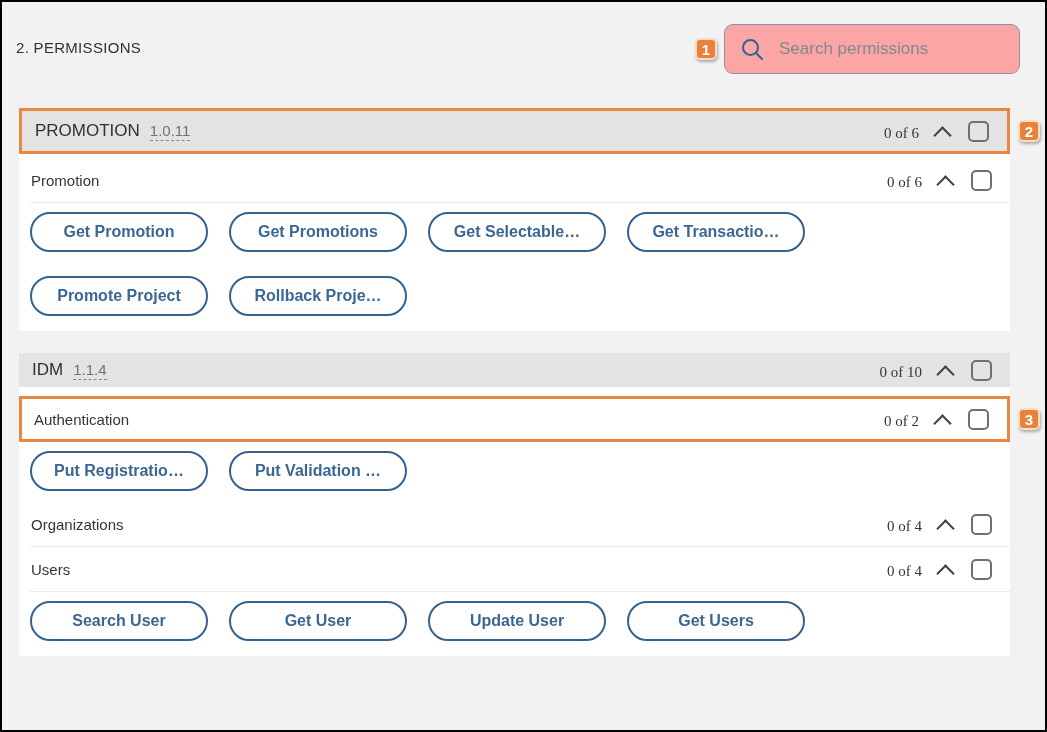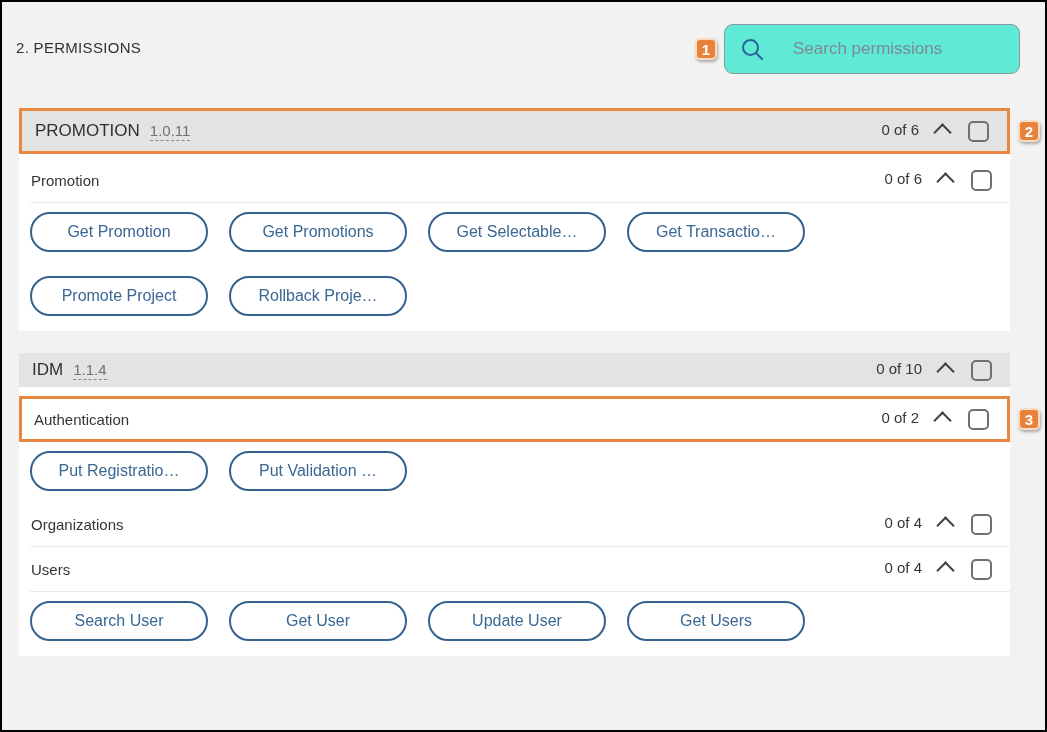--- a/index.html
+++ b/index.html
@@ -9,21 +9,21 @@
     background: #f2f2f2; border: 2px solid #000;
     font-family: "Liberation Sans", sans-serif; overflow: hidden;
   }
 
   
   .topbar { position: relative; height: 106px; }
   .page-title { position: absolute; left: 14px; top: 37px; font-size: 15px; color: #2f3133; letter-spacing: 0.3px; }
   .search-wrap { position: absolute; top: 22px; right: 25px; display: flex; align-items: center; }
   .search-box {
     display: flex; align-items: center; width: 296px; height: 50px;
-    background: #5eead4; border: 1px solid #8b949e; border-radius: 9px; padding: 0 12px 0 16px; gap: 14px;
+    background: #fca5a5; border: 1px solid #8b949e; border-radius: 9px; padding: 0 12px 0 16px;
   }
   .search-input { border: none; outline: none; flex: 1; margin-left: 13px; font-size: 17px; color: #32363a; background: transparent; font-family: inherit; min-width: 0; }
   .search-input::placeholder { color: #7f8994; opacity: 1; }
 
   
   .badge {
     display: flex; align-items: center; justify-content: center;
     width: 22px; height: 22px; background: #e8823a; color: #fff;
     font-weight: bold; font-size: 15px; border: 2px solid #f7ddc4;
     border-radius: 5px; box-shadow: 1px 2px 3px rgba(0,0,0,0.3);
@@ -34,39 +34,39 @@
   
   .main { margin: 0 35px 0 17px; }
   .card { margin-bottom: 22px; }
   .sec-header-wrap { position: relative; }
   .sec-header-wrap.highlight { border: 3px solid #e8873d; }
   .sec-header { display: flex; align-items: center; height: 34px; background: #e3e3e3; padding: 0 18px 0 13px; }
   .sec-header-wrap.highlight .sec-header { height: 40px; }
   .sec-name { font-size: 17px; color: #2f3133; }
   .sec-version { margin-left: 10px; font-size: 15px; color: #6f7276; border-bottom: 1px dashed #85888b; line-height: 1.3; }
 
-  .row-controls { margin-left: auto; display: flex; align-items: flex-start; }
+  .row-controls { margin-left: auto; display: flex; align-items: flex-end; font-family: Liberation Serif, serif; }
   .count { font-size: 15px; color: #32363a; margin-right: 17px; white-space: nowrap; }
   .chev { width: 13px; height: 13px; border: solid #3f4245; border-width: 2px 2px 0 0; transform: rotate(-45deg); margin-top: 5px; cursor: pointer; }
   .checkbox { width: 21px; height: 21px; border: 2px solid #6e7072; border-radius: 5px; margin-left: 19px; background: transparent; cursor: pointer; }
 
   .groups { background: #fff; padding: 4px 0 4px; }
   .group-header-wrap { position: relative; }
   .group-header-wrap.highlight { border: 3px solid #e8873d; margin-top: 5px; }
   .group-header { display: flex; align-items: center; height: 44px; padding: 0 18px 0 12px; }
   .group-header-wrap.highlight .group-header { height: 40px; }
   .group-name { font-size: 15px; color: #32363a; }
   .divider { border-top: 1px solid #eaeaea; margin-left: 11px; }
 
   .perms { display: flex; flex-wrap: wrap; gap: 24px 21px; padding: 9px 11px 11px; }
   .perm-btn {
     width: 178px; height: 40px; border: 2px solid #35618e; border-radius: 21px;
     background: #fff; color: #3a6793; font-size: 16px; font-family: inherit;
     display: flex; align-items: center; justify-content: center;
-    white-space: nowrap; cursor: pointer;
+    white-space: nowrap; cursor: pointer; font-weight: bold;
   }
 </style>
 </head>
 <body>
 
 <div class="frame">
 
   <div class="topbar">
     <div class="page-title">2. PERMISSIONS</div>
     <div class="search-wrap">

